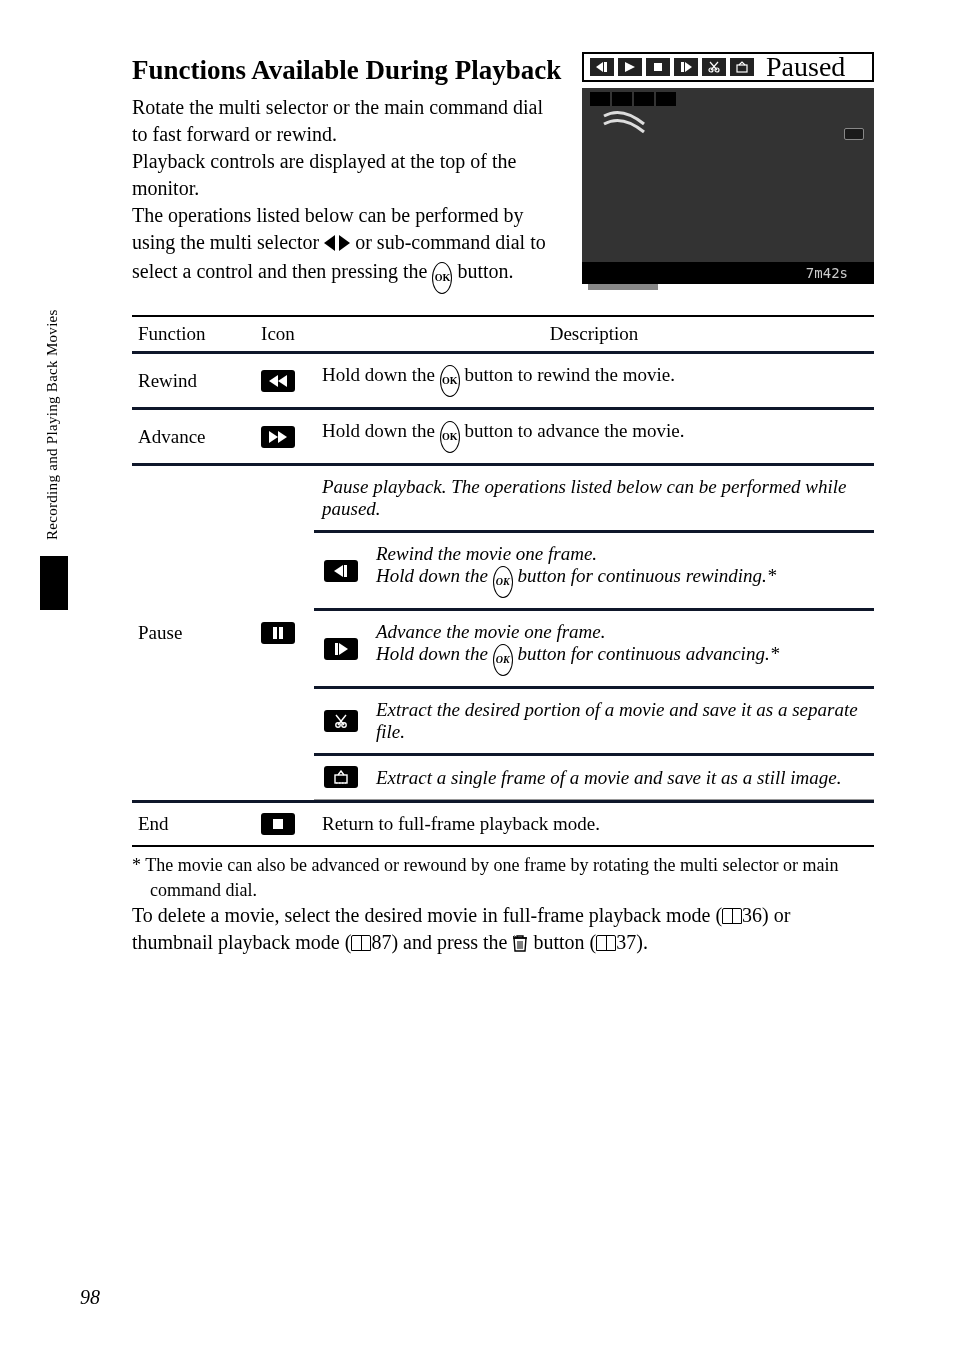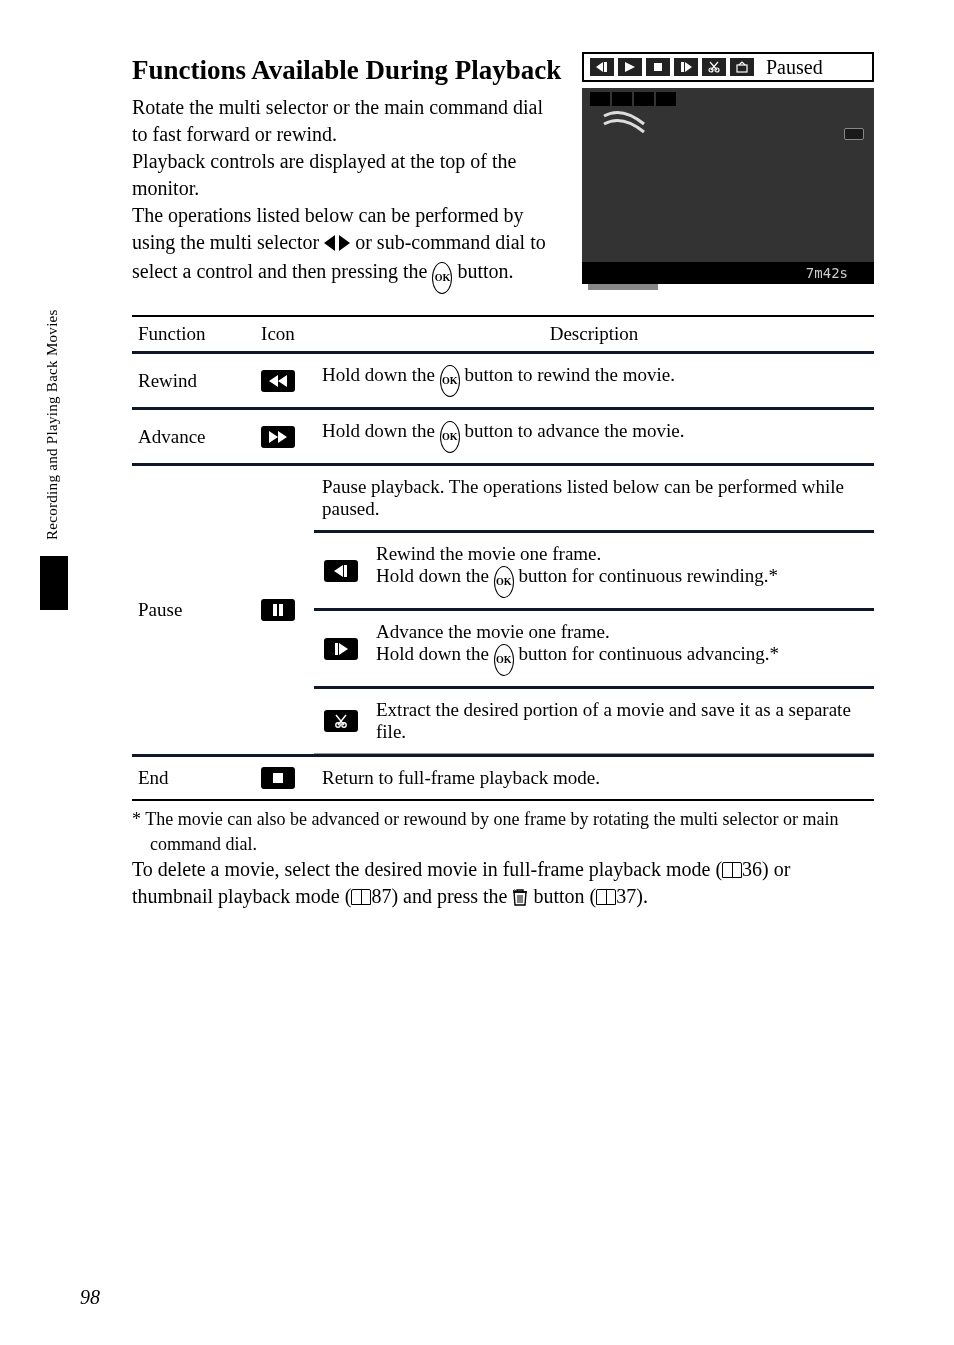--- a/index.html
+++ b/index.html
@@ -16,21 +16,21 @@
   .title { font-size: 27px; font-weight: bold; color: #000; line-height: 1.2; margin-bottom: 8px; max-width: 440px; }
   .body { font-size: 20px; line-height: 1.35; }
   .intro { max-width: 430px; }
   .preview {
     position: absolute; right: 80px; top: 52px; width: 292px;
   }
   .preview-top {
     border: 2px solid #000; height: 30px; display: flex; align-items: center; padding: 2px 6px; gap: 4px;
   }
   .pv-icon { width: 24px; height: 18px; background: #222; display:inline-flex; align-items:center; justify-content:center; color:#fff; font-size:11px; }
-  .pv-label { font-size: 20px; margin-left: 8px; }
+  .pv-label { font-size: 28px; margin-left: 8px; }
   .preview-img {
     background: #333; width: 292px; height: 196px; position: relative; margin-top: 6px;
   }
   .preview-img .bar { position:absolute; left:8px; right:8px; top:4px; height:14px; }
   .preview-img .bar .seg { display:inline-block; width:20px; height:14px; background:#000; margin-right:2px; }
   .preview-img .corner { position:absolute; right:10px; top:40px; width:20px; height:12px; background:#1a1a1a; border:1px solid #888; border-radius:2px; }
   .preview-img .timebar { position:absolute; left:0; right:0; bottom:0; height:22px; background:#000; color:#ccc; font-size:14px; text-align:right; padding-right:26px; line-height:22px; font-family: monospace; }
   .preview-img .timebar .prog { position:absolute; left:6px; bottom:-6px; width:70px; height:6px; background:#888; }
   .preview-img .swoosh { position:absolute; left:20px; top:22px; width:44px; height:30px; }
 
@@ -40,21 +40,21 @@
   table.func tr.lastrow td { border-bottom: 2px solid #000; }
   table.func .fcol { width: 110px; text-align: left; padding-left: 6px; }
   table.func .icol { width: 72px; text-align: center; }
   .ic {
     display:inline-flex; align-items:center; justify-content:center;
     width: 34px; height: 22px; background:#000; color:#fff; border-radius:3px; font-size:13px;
   }
   .ic svg { display:block; }
   .nestcell { padding: 0 !important; }
   .nest { width:100%; border-collapse: collapse; }
-  .nest td { border-top: 1px solid #999; border-bottom: none; padding: 10px 8px; }
+  .nest td { border-top: 1px solid #999; border-bottom: none; padding: 10px 8px; font-style: italic; }
   .nest tr:first-child td { border-top: none; }
   .nest .nicol { width: 54px; text-align:center; }
 
   .okcircle {
     display:inline-flex; width:20px; height:32px; border:1.6px solid #000; border-radius:50%;
     align-items:center; justify-content:center; font-size:10px; font-weight:bold; vertical-align:-3px;
     line-height:1;
   }
   .lr-tri {
     display:inline-block; vertical-align:-2px;
@@ -233,20 +233,32 @@
                 <svg width="14" height="14" viewBox="0 0 14 14">
                         <circle cx="4" cy="11" r="2.2" fill="none" stroke="#fff" stroke-width="1.4"></circle>
                         <circle cx="10" cy="11" r="2.2" fill="none" stroke="#fff" stroke-width="1.4"></circle>
                         <line x1="4" y1="11" x2="12" y2="1" stroke="#fff" stroke-width="1.4"></line>
                         <line x1="10" y1="11" x2="2" y2="1" stroke="#fff" stroke-width="1.4"></line>
                       </svg>
               </span>
             </td>
             <td>Extract the desired portion of a movie and save it as a separate file.</td>
           </tr>
+          <tr>
+            <td class="nicol">
+              <span class="ic">
+                <svg width="14" height="14" viewBox="0 0 14 14">
+                        <rect x="1" y="5" width="12" height="8" fill="none" stroke="#fff" stroke-width="1.4"></rect>
+                        <path d="M4 5 L7 1 L10 5" fill="none" stroke="#fff" stroke-width="1.4"></path>
+                        <line x1="2" y1="13" x2="12" y2="13" stroke="#fff" stroke-width="1.2" stroke-dasharray="1.5 1.5"></line>
+                      </svg>
+              </span>
+            </td>
+            <td>Extract a single frame of a movie and save it as a still image.</td>
+          </tr>
         </tbody>
             </table>
       </td>
     </tr>
 
     <tr class="lastrow">
       <td class="fcol">End</td>
       <td class="icol">
         <span class="ic">
           <svg width="12" height="12" viewBox="0 0 12 12">

